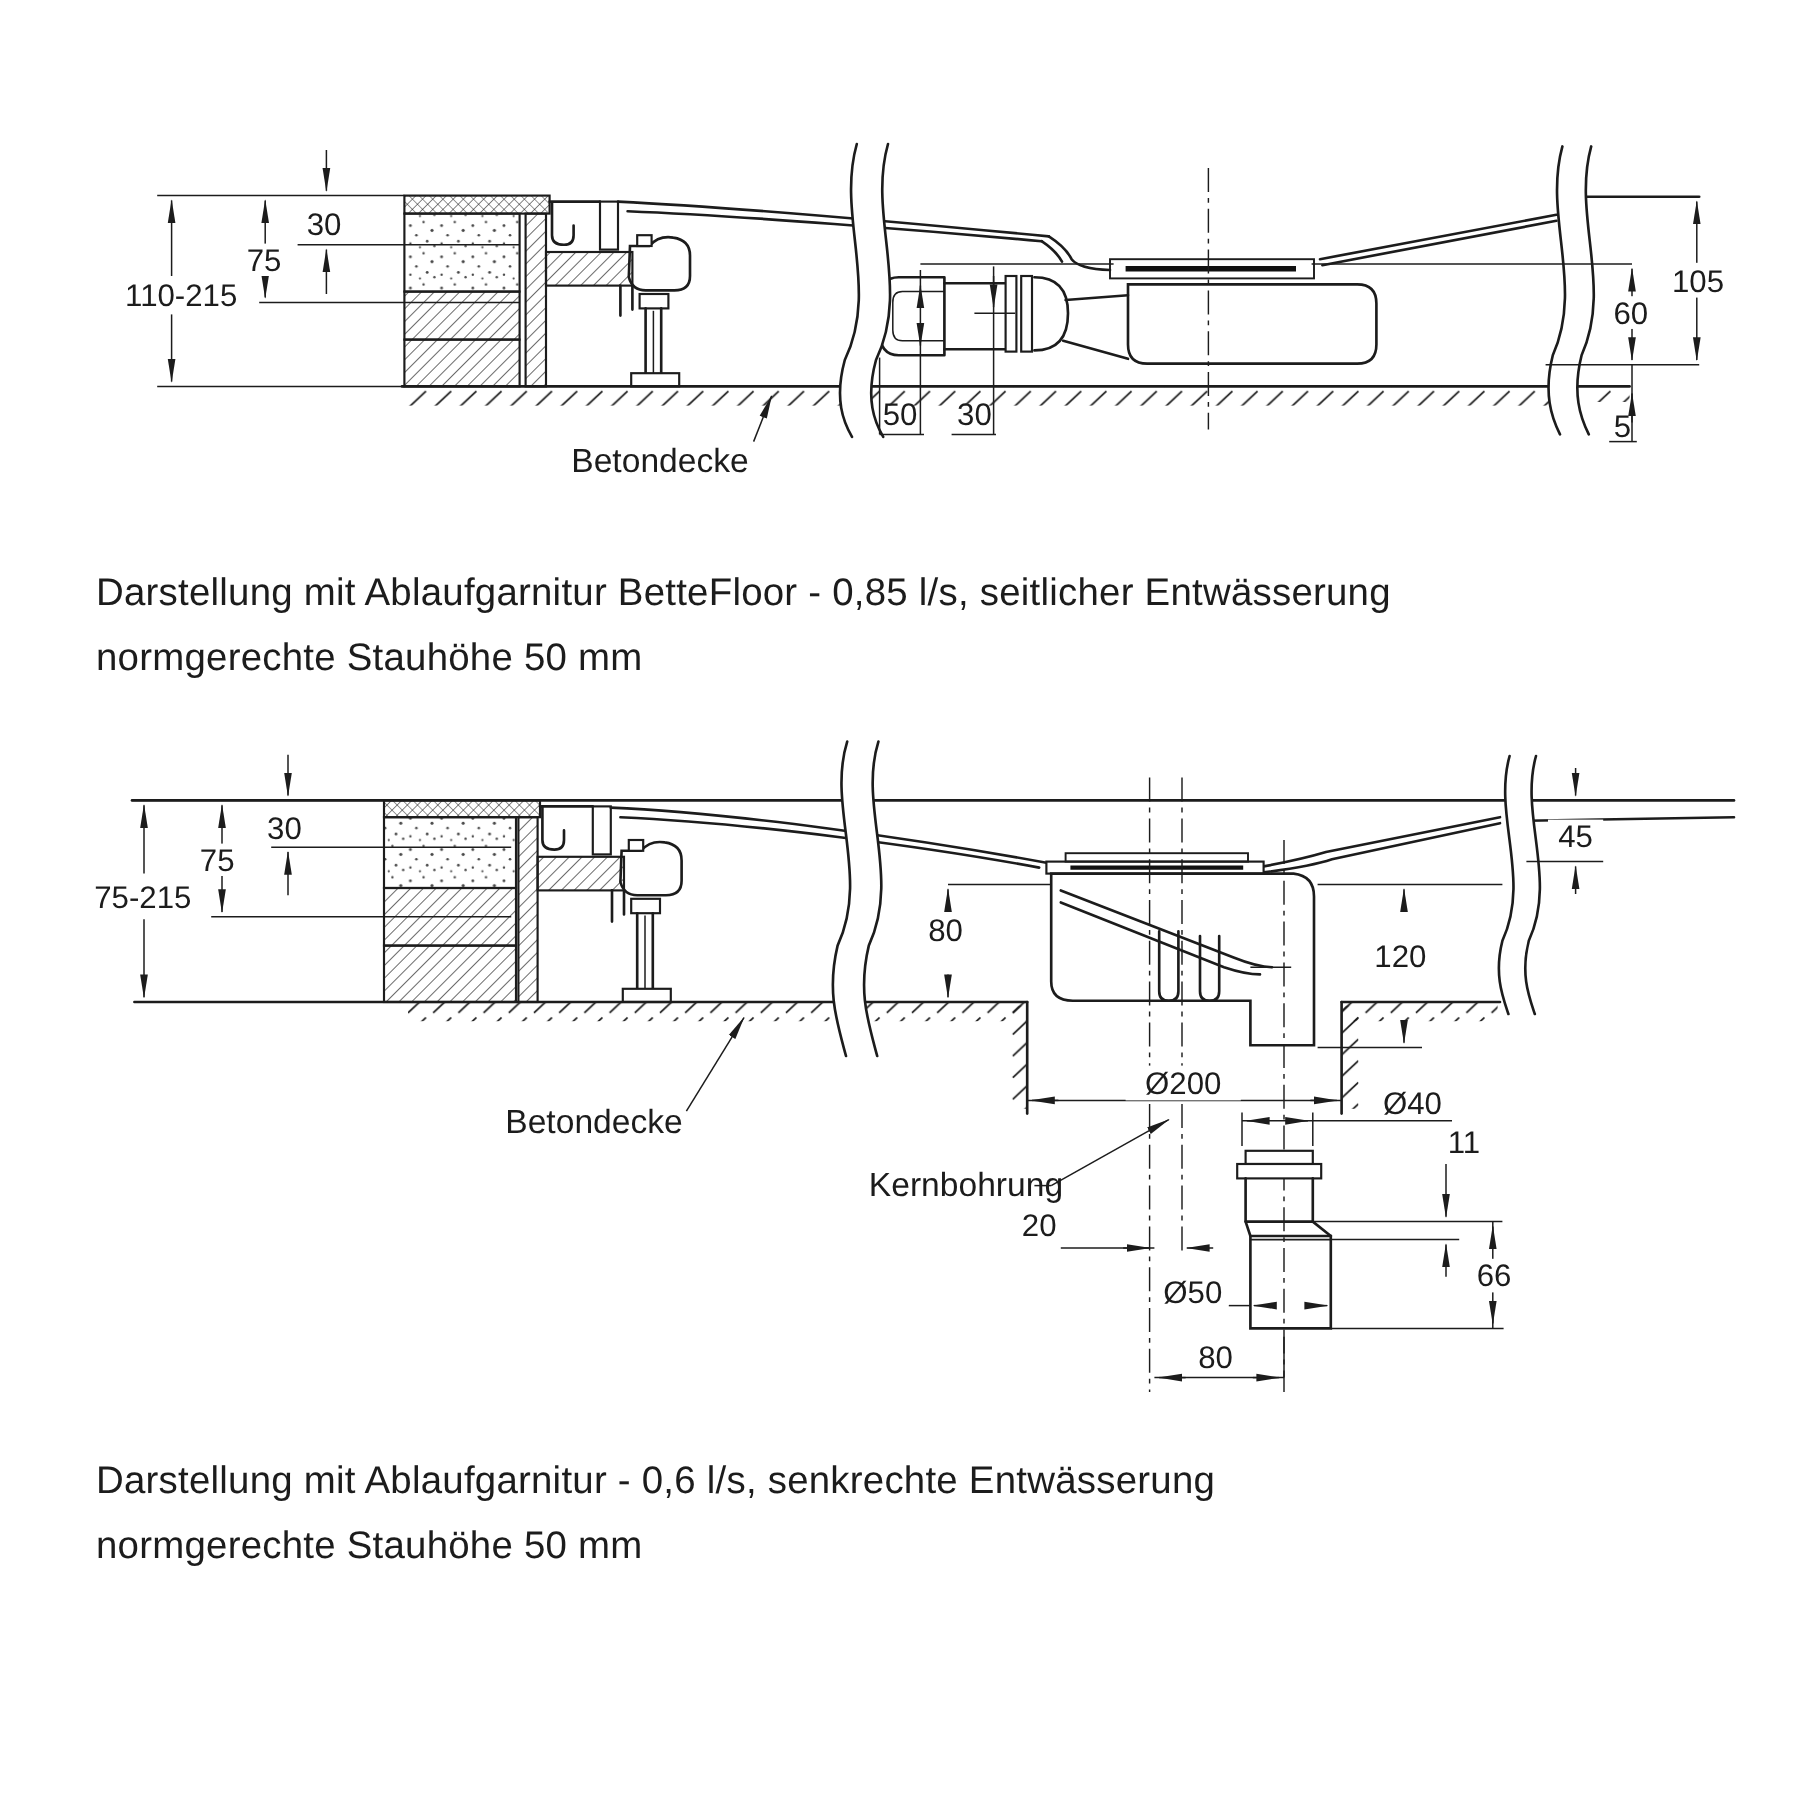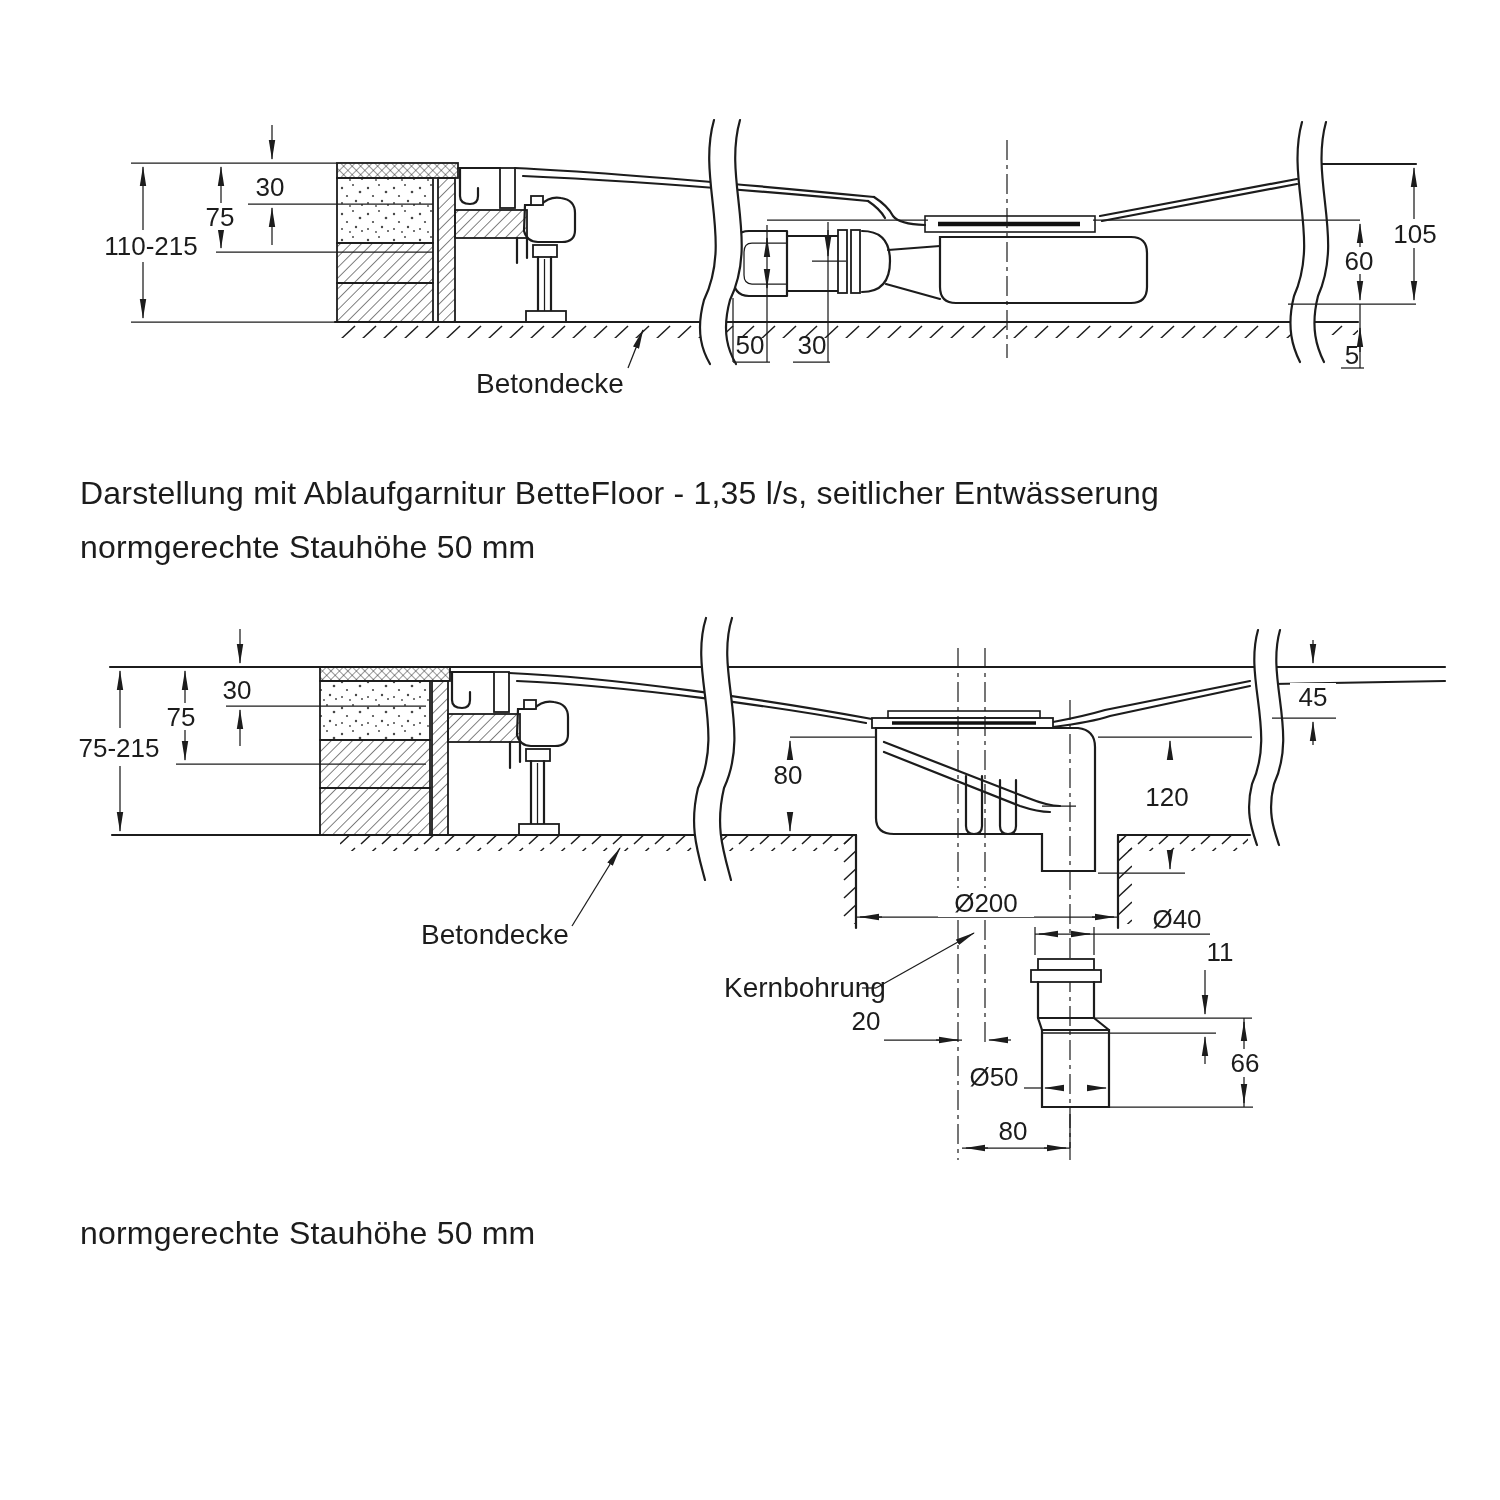--- a/index.html
+++ b/index.html
@@ -370,19 +370,20 @@
       </g>
       <g>
         <line class="tn" x1="572" y1="926" x2="620" y2="848" marker-end="url(#ar)"></line>
         <text class="lbl" x="495" y="944">Betondecke</text>
       </g>
     </g>
   </g>
 </svg>
 
 <div class="caption" style="top:466px;">
-  <div>Darstellung mit Ablaufgarnitur BetteFloor - 1,35 l/s, seitlicher Entwässerung</div>
+  <div>Darstellung mit Ablaufgarnitur BetteFloor - 0,85 l/s, seitlicher Entwässerung</div>
   <div>normgerechte Stauhöhe 50 mm</div>
 </div>
 <div class="caption" style="top:1206px;">
+  <div>Darstellung mit Ablaufgarnitur - 0,6 l/s, senkrechte Entwässerung</div>
   <div>normgerechte Stauhöhe 50 mm</div>
 </div>
 </div>
 
 </body></html>

